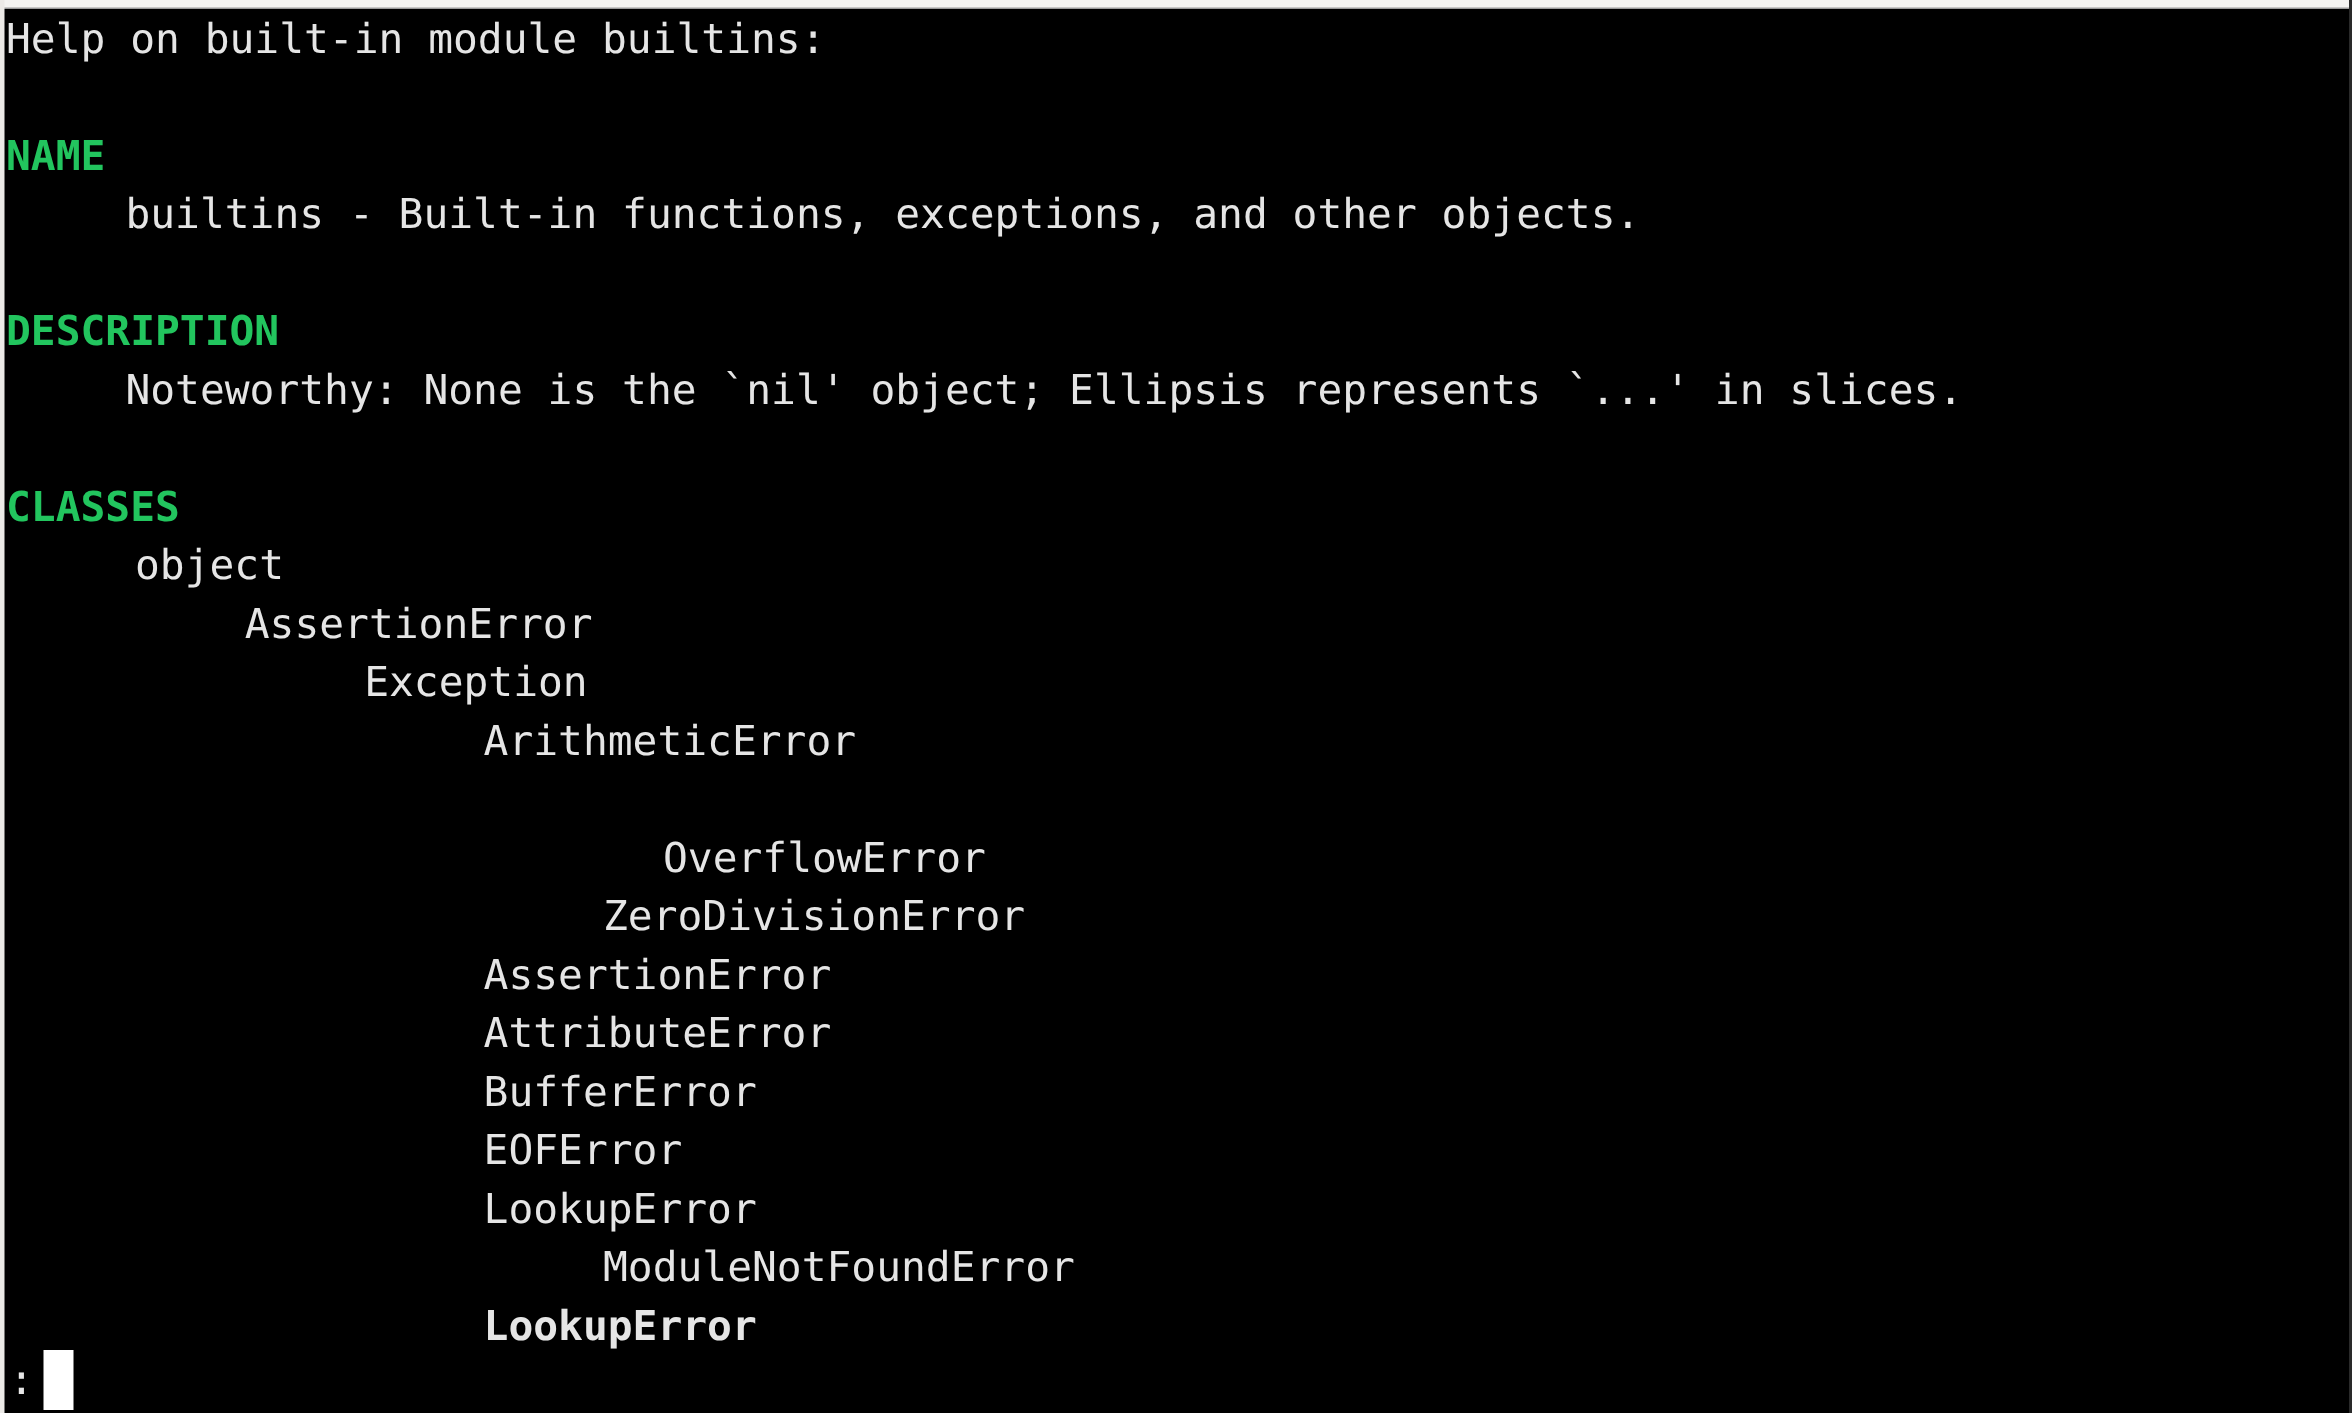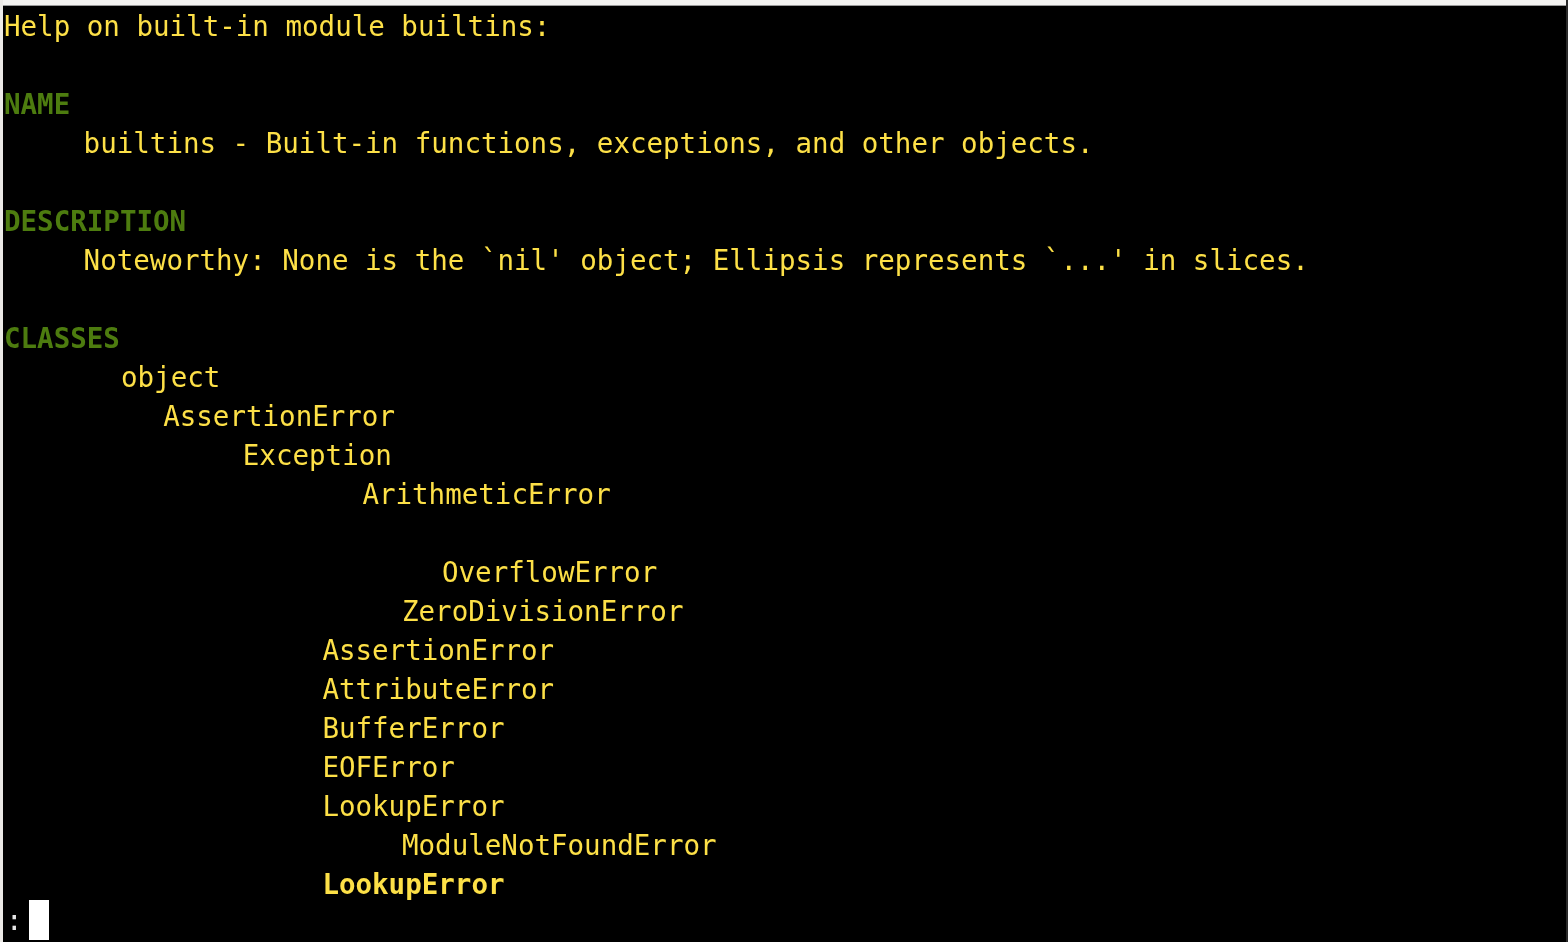--- a/index.html
+++ b/index.html
@@ -50,26 +50,26 @@
     background: #000000;
   }
   .term-line {
     position: absolute;
     left: 0;
     height: 39px;
     line-height: 39px;
     white-space: pre;
     font-size: 27.5px;
     letter-spacing: 0px;
-    color: #fde047;
+    color: #e5e5e5;
     font-family: "DejaVu Sans Mono", "Liberation Mono", monospace;
   }
   .term-line.bold {
     font-weight: bold;
-    color: #4d7c0f;
+    color: #22c55e;
   }
   .prompt-line {
     position: absolute;
     left: 0;
     bottom: 0;
     height: 44px;
     line-height: 44px;
     white-space: pre;
     font-size: 27.5px;
     color: #e6e6e6;
@@ -105,24 +105,24 @@
 
     <div class="term-line" style="top: 0px; padding-left: 0px;">Help on built-in module builtins:</div>
       <div class="term-line" style="top: 39px; padding-left: 0px;"></div>
       <div class="term-line bold" style="top: 78px; padding-left: 0px;">NAME</div>
       <div class="term-line" style="top: 117px; padding-left: 79.6px;">builtins - Built-in functions, exceptions, and other objects.</div>
       <div class="term-line" style="top: 156px; padding-left: 0px;"></div>
       <div class="term-line bold" style="top: 195px; padding-left: 0px; text-align: right;">DESCRIPTION</div>
       <div class="term-line" style="top: 234px; padding-left: 79.6px;">Noteworthy: None is the `nil' object; Ellipsis represents `...' in slices.</div>
       <div class="term-line" style="top: 273px; padding-left: 0px;"></div>
       <div class="term-line bold" style="top: 312px; padding-left: 0px;">CLASSES</div>
-      <div class="term-line" style="top: 351px; padding-left: 117px;">object</div>
+      <div class="term-line" style="top: 351px; padding-left: 86px;">object</div>
       <div class="term-line" style="top: 390px; padding-left: 159.2px;">AssertionError</div>
       <div class="term-line" style="top: 429px; padding-left: 238.8px;">Exception</div>
-      <div class="term-line" style="top: 468px; padding-left: 318.4px; margin-left: 40px;">ArithmeticError</div>
+      <div class="term-line" style="top: 468px; padding-left: 318.4px;">ArithmeticError</div>
       <div class="term-line" style="top: 546px; padding-left: 398px; margin-left: 40px;">OverflowError</div>
       <div class="term-line" style="top: 585px; padding-left: 398px;">ZeroDivisionError</div>
       <div class="term-line" style="top: 624px; padding-left: 318.4px;">AssertionError</div>
       <div class="term-line" style="top: 702px; padding-left: 318.4px;">BufferError</div>
       <div class="term-line" style="top: 663px; padding-left: 318.4px;">AttributeError</div>
       <div class="term-line" style="top: 741px; padding-left: 318.4px;">EOFError</div>
       <div class="term-line" style="top: 780px; padding-left: 318.4px;">LookupError</div>
       <div class="term-line" style="top: 819px; padding-left: 398px;">ModuleNotFoundError</div>
       <div class="term-line" style="top: 858px; padding-left: 318.4px; font-weight: bold;">LookupError</div>
       <div class="prompt-line">

